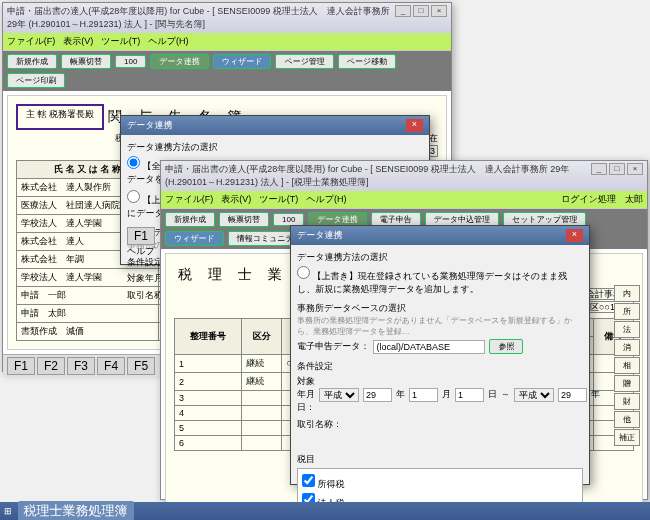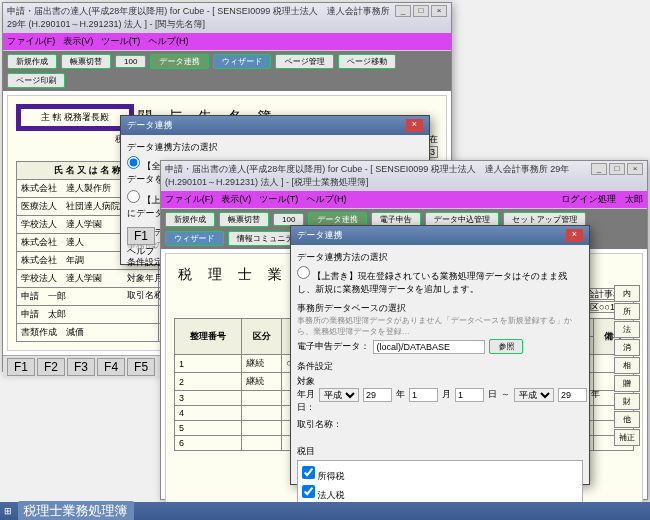--- a/index.html
+++ b/index.html
@@ -1,21 +1,21 @@
 <!DOCTYPE html>
 <html><head>
 <meta charset="utf-8">
 <style>
 *{margin:0;padding:0;box-sizing:border-box;font-family:"MS PGothic",sans-serif;font-size:9px}
 body{background:#f0f0f0;width:650px;height:520px;position:relative;overflow:hidden}
 .window{position:absolute;background:#fff;border:1px solid #888;box-shadow:2px 2px 8px rgba(0,0,0,.3)}
 .titlebar{background:linear-gradient(#e8e8f0,#d0d0e0);padding:2px 4px;display:flex;align-items:flex-start;font-size:9px;color:#333}
 .titlebar .btns{margin-left:auto;display:flex;gap:2px}
 .titlebar .btn{width:16px;height:12px;background:#ddd;border:1px solid #999;font-size:8px;text-align:center;line-height:10px}
-.menubar{background:#d946ef;padding:2px 4px;display:flex;gap:8px;font-size:9px;border-bottom:1px solid #ccc}
+.menubar{background:#bef264;padding:2px 4px;display:flex;gap:8px;font-size:9px;border-bottom:1px solid #ccc}
 .toolbar{background:#7a7a7a;padding:3px 4px;display:flex;gap:4px;align-items:center;flex-wrap:wrap}
 .tbtn{background:#e8e8e8;border:1px solid #22c55e;padding:1px 8px;font-size:8px;border-radius:2px}
 .tbtn.green{background:#6a9a6a;color:#fff}
 .tbtn.blue{background:#5a8ab8;color:#fff}
 .paper{background:#fefef0;margin:4px;padding:8px;border:1px solid #ccc}
 .title-center{text-align:left;font-size:14px;letter-spacing:6px;padding:4px}
 table{border-collapse:collapse;width:100%}
 td,th{border:1px solid #888;padding:2px 4px;font-size:9px;background:#fefef0}
 th{background:#f0f0e0}
 .dialog{position:absolute;background:#f0f0f0;border:1px solid #444;box-shadow:3px 3px 10px rgba(0,0,0,.4)}
@@ -59,21 +59,21 @@
     <span class="tbtn">帳票切替</span>
     <span class="tbtn">100</span>
     <span class="tbtn green">データ連携</span>
     <span class="tbtn blue">ウィザード</span>
     <span class="tbtn">ページ管理</span>
     <span class="tbtn">ページ移動</span>
     <span class="tbtn">ページ印刷</span>
   </div>
   <div class="paper">
     <div style="display:flex">
-      <div style="border:5px solid #4c1d95;padding:2px 20px">主 轄 税務署長殿</div>
+      <div style="border:2px solid #4c1d95;padding:2px 8px">主 轄 税務署長殿</div>
       <div class="title-center" style="flex:1">関 与 先 名 簿</div>
     </div>
     <div style="text-align:right;font-size:8px;padding:2px 0">
       <span>税理士名又は税理士法人名</span> <span style="border:1px solid #888;padding:0 2px">税理士法人　達人会計事務所</span>
       <span>平成</span><span>29</span>年<span>12</span>月<span>1</span>日 <span>現在</span><br>
       <span>事務所所在地</span> <span style="border:1px solid #888;padding:0 2px">東京都文京区○○1-2-3</span>
     </div>
     <table>
       <tbody>
           <tr>
@@ -319,21 +319,21 @@
       <input type="text" size="2" value="29" style="">年
       <input type="text" size="2" value="1" style="">月
       <input type="text" size="2" value="1" style="">日
       <span>～</span>
       <select><option>平成</option></select>
       <input type="text" size="2" value="29" style="">年
     </div>
     <div class="field-row">
       <span>取引名称：</span>
     </div>
-    <div style="margin-top:12px">税目</div>
+    <div style="margin-top:20px">税目</div>
     <div class="chk-list">
       <label><input type="checkbox" checked="" style=""> <span>所得税</span></label>
       <label><input type="checkbox" checked="" style=""> <span>法人税</span></label>
 
     </div>
   </div>
 </div>
 
 <div class="taskbar">
   <span style="color:#fff">⊞</span>

